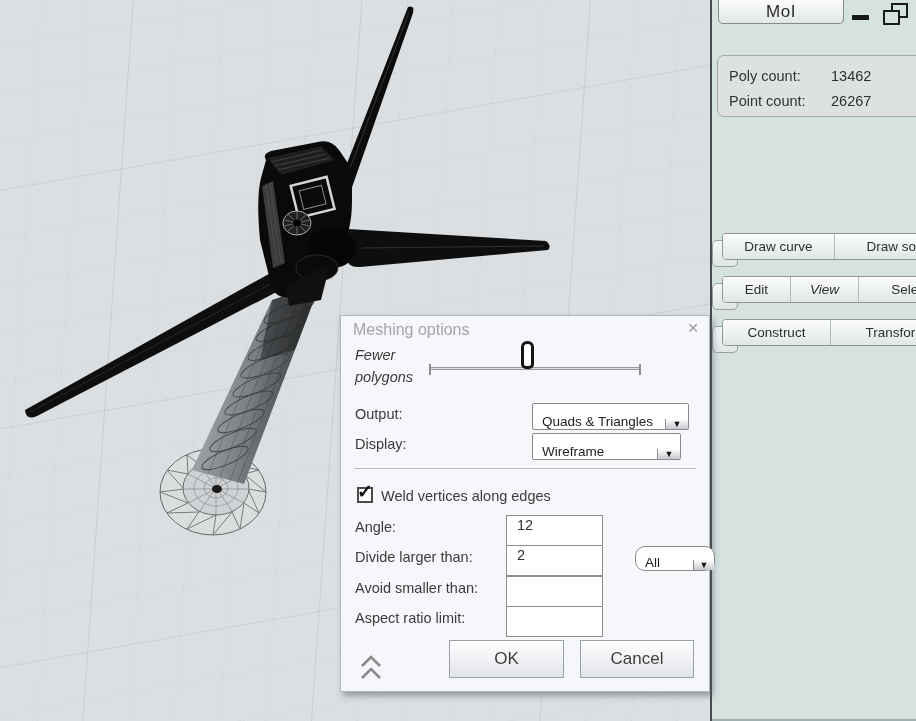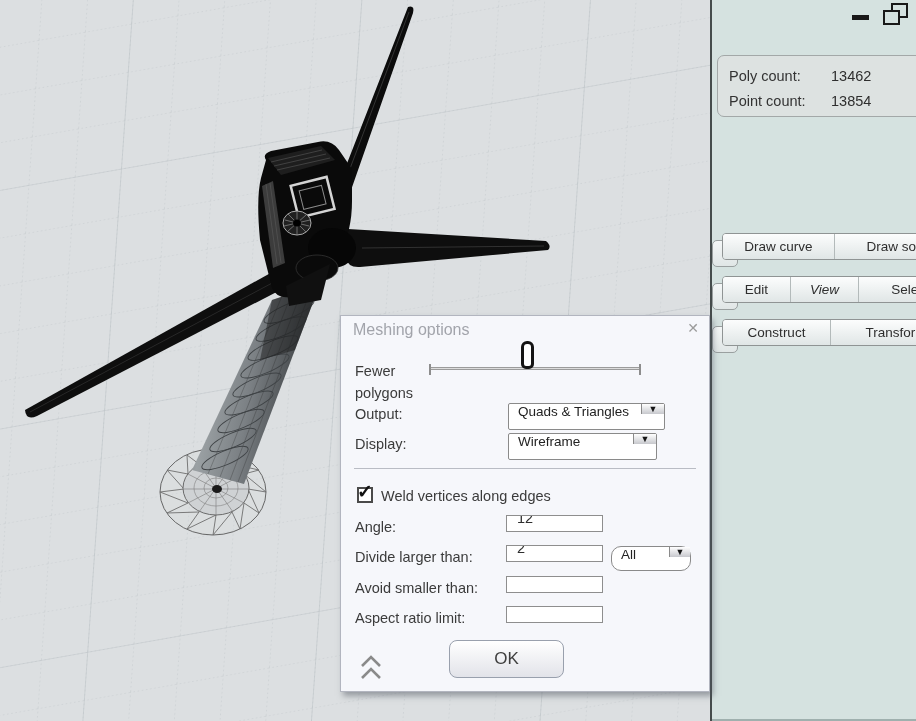--- a/index.html
+++ b/index.html
@@ -35,36 +35,36 @@
   .tool-btn{display:flex;align-items:center;justify-content:center;font-size:13.5px;color:#2e2e2e;
     border-right:1px solid #b3baba;background:linear-gradient(#fcfdfd,#e0e6e6);flex:none;}
   .tool-btn:last-child{border-right:none;}
 
   
   #dialog{position:absolute;left:340px;top:315px;width:370px;height:377px;background:#f6f7fb;
     border:1px solid #b2b5bf;box-shadow:3px 4px 6px rgba(80,85,95,.5);}
   .dlg-title{position:absolute;left:12px;top:5px;font-size:16px;color:#a2a4ab;}
   .dlg-close{position:absolute;right:10px;top:4px;font-size:14px;color:#9b9b9b;cursor:default;}
   .dlg-label{position:absolute;font-size:14.5px;color:#3b3b3b;}
-  .slider-label-left{left:14px;top:44px;width:80px;line-height:22px;}
+  .slider-label-left{left:14px;top:28px;width:80px;line-height:22px;font-style:italic;}
   .slider-label-right{left:296px;top:32px;width:72px;line-height:22px;}
   .slider-track{position:absolute;left:88px;top:51px;width:212px;height:3px;background:#dcdcdc;border:1px solid #9b9b9b;}
   .slider-end{position:absolute;top:-4px;width:2px;height:11px;background:#8d8d8d;}
   .slider-handle{position:absolute;left:180px;top:25px;width:13px;height:28px;background:#fff;border:3px solid #141414;
     border-radius:6px 6px 5px 5px;}
-  .combo{position:absolute;display:flex;border:1.5px solid #8a8a8a;border-radius:2px;background:#fff;align-items:flex-start;}
+  .combo{position:absolute;display:flex;border:1.5px solid #8a8a8a;border-radius:2px;background:#fff;align-items:flex-end;margin-left:24px;}
   .combo .txt{flex:1;display:flex;align-items:center;padding-left:9px;font-size:13.5px;color:#222;}
   .combo .arrow{width:23px;border-left:1.5px solid #8a8a8a;background:linear-gradient(#ffffff,#c7c8cd);
     display:flex;align-items:center;justify-content:center;font-size:9px;color:#151515;}
   .sep{position:absolute;left:13px;top:152px;width:342px;border-top:1px solid #b9bcc4;}
   .weld-box{position:absolute;left:16px;top:171px;width:16px;height:16px;border:2px solid #4a4a4a;background:#fff;}
   .weld-check{position:absolute;left:-2px;top:-9px;font-size:19px;font-weight:bold;color:#111;}
-  .dlg-input{position:absolute;left:165px;width:97px;height:17px;border:1.5px solid #8e8e8e;background:#fff;
+  .dlg-input{position:absolute;left:165px;width:97px;height:31px;border:1.5px solid #8e8e8e;background:#fff;
     font-size:14.5px;color:#2e2e2e;padding:0 0 12px 10px;outline:none;}
-  .dlg-btn{position:absolute;top:324px;height:38px;border:1px solid #99a0ad;border-radius:8px;
+  .dlg-btn{position:absolute;top:324px;height:38px;border:1px solid #99a0ad;border-radius:0;
     background:linear-gradient(#ffffff,#e2e3e9);display:flex;align-items:center;justify-content:center;
     font-size:17px;color:#3f3f3f;}
   .collapse{position:absolute;left:18px;top:338px;}
 </style>
 </head>
 <body>
 
 <div id="stage">
 
   <div id="viewport">
@@ -146,34 +146,35 @@
           <ellipse cx="317" cy="268" rx="21" ry="13" fill="#0a0a0a" stroke="#333" stroke-width="0.8"></ellipse>
           <path d="M286,286 L330,264 L321,300 L289,306 Z" fill="#101010"></path>
         </g>
       </g>
     </svg>
   </div>
 
   <div id="divider"></div>
 
   <div id="side-panel">
+    <div class="moi-btn">MoI</div>
     <div class="min-icon"></div>
     <div class="restore-icon">
       <div class="sq back"></div>
       <div class="sq front"></div>
     </div>
 
     <div class="stats-box">
       <div class="stats-row">
         <span class="lbl">Poly count:</span>
         <span class="val">13462</span>
       </div>
       <div class="stats-row">
         <span class="lbl">Point count:</span>
-        <span class="val">13854</span>
+        <span class="val">26267</span>
       </div>
     </div>
 
     <div class="tab-under" style="left:0;top:240px;"></div>
     <div class="tool-row" style="left:10px;top:233px;width:240px;">
       <div class="tool-btn" style="width:112px;">Draw curve</div>
       <div class="tool-btn" style="width:126px;">Draw solid</div>
     </div>
 
     <div class="tab-under" style="left:0;top:283px;"></div>
@@ -230,20 +231,21 @@
       <div class="arrow" style="width:21px;">▼</div>
     </div>
 
     <div class="dlg-label" style="left:14px;top:264px;">Avoid smaller than:</div>
     <input class="dlg-input" style="top: 260px;" value="">
 
     <div class="dlg-label" style="left:14px;top:294px;">Aspect ratio limit:</div>
     <input class="dlg-input" style="top: 290px;" value="">
 
     <div class="dlg-btn" style="left:108px;width:115px;">OK</div>
+    <div class="dlg-btn" style="left:239px;width:114px;">Cancel</div>
 
     <div class="collapse">
       <svg width="24" height="28" viewBox="0 0 24 28">
         <polyline points="3,12 12,3 21,12" fill="none" stroke="#8a8a8a" stroke-width="2.6"></polyline>
         <polyline points="3,24 12,15 21,24" fill="none" stroke="#8a8a8a" stroke-width="2.6"></polyline>
       </svg>
     </div>
   </div>
 
 </div>

